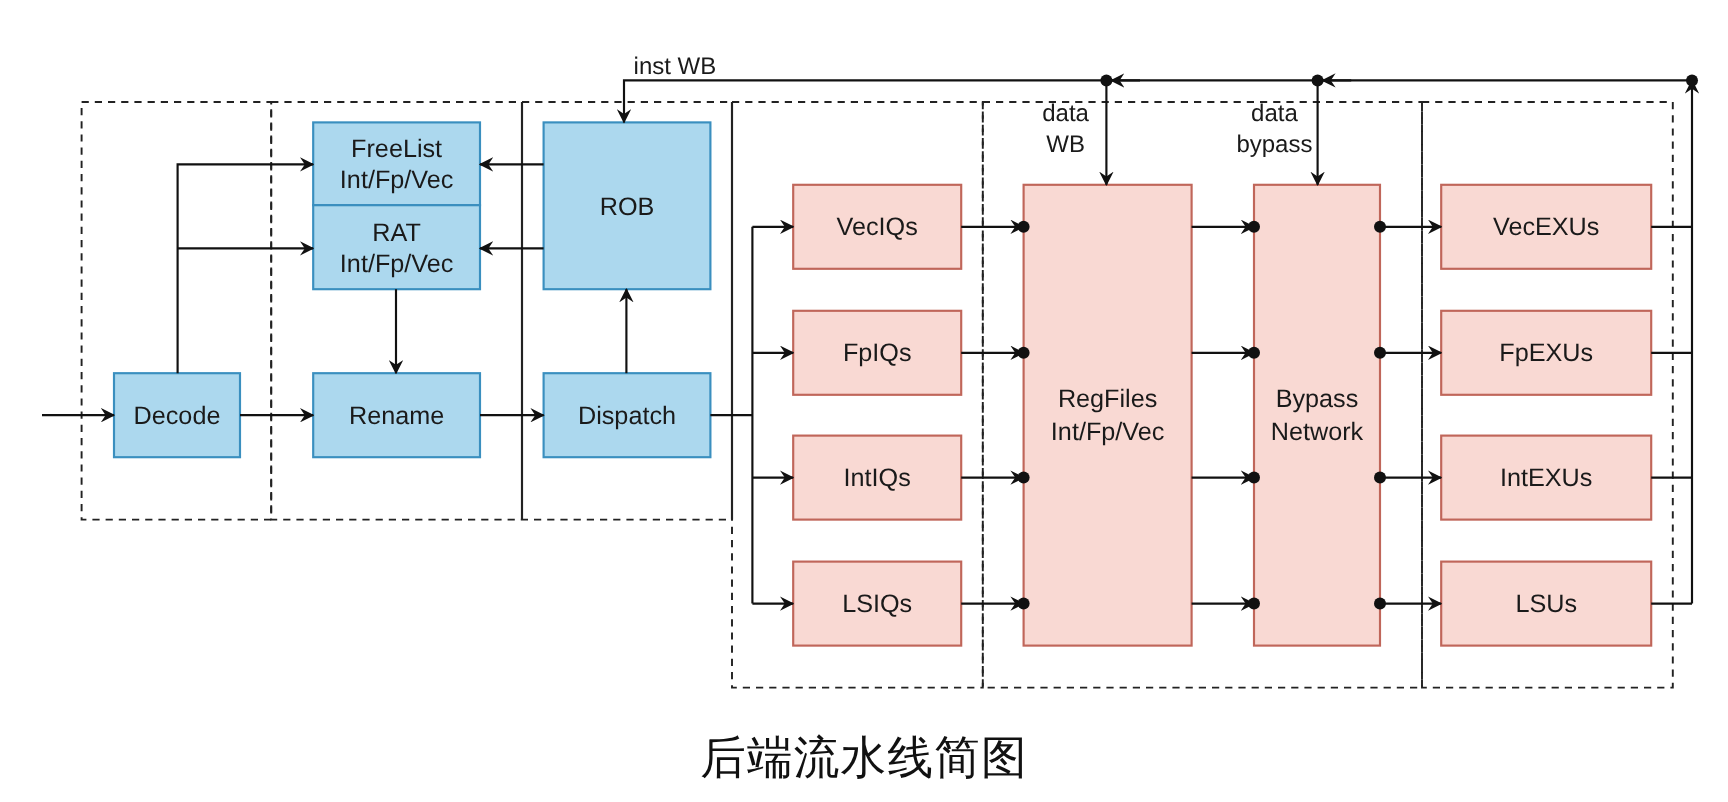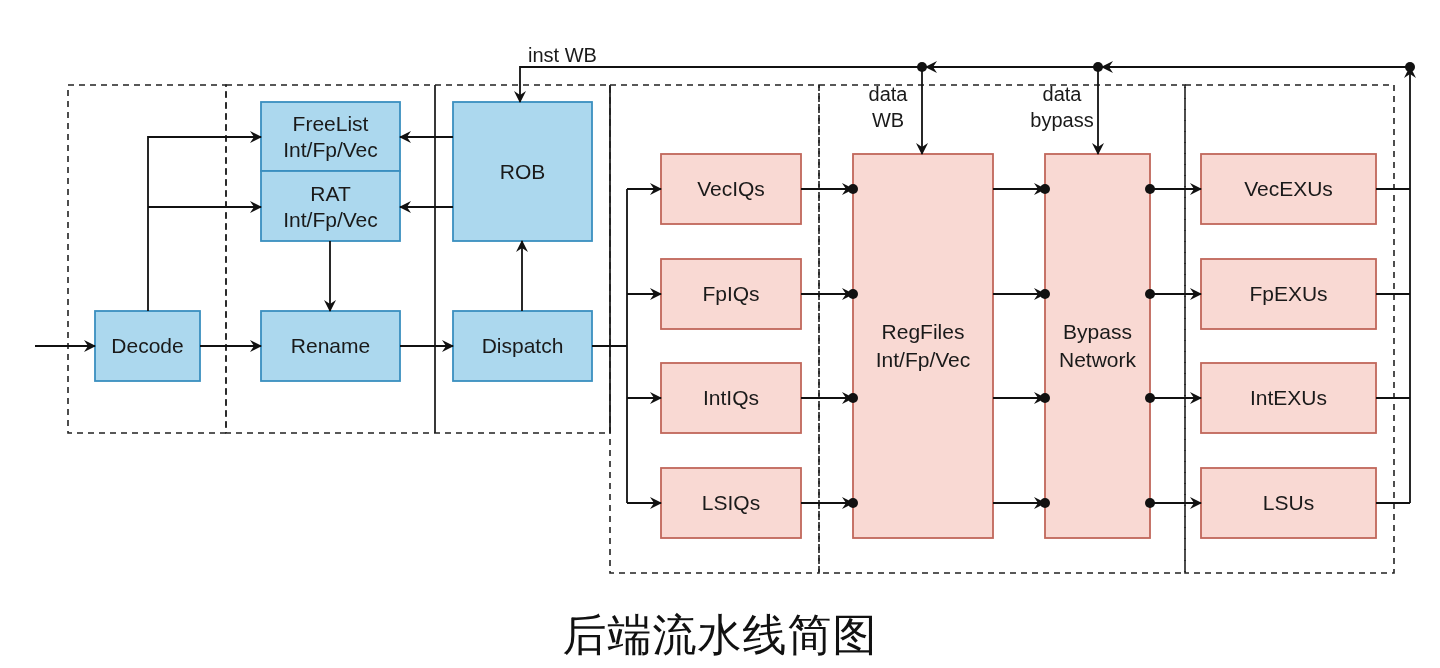--- a/index.html
+++ b/index.html
@@ -3,21 +3,21 @@
   <meta charset="utf-8">
   <style>
     html, body { margin: 0; padding: 0; background: #ffffff; }
     body { width: 1440px; height: 668px; position: relative; overflow: hidden; }
     #stage { position: absolute; left: 0; top: 0; width: 1440px; height: 668px; }
     svg text { font-family: "Liberation Sans", "DejaVu Sans", sans-serif; fill: #1a1a1a; }
     .box-label { font-size: 21px; }
     .edge-label { font-size: 20px; }
     .caption {
       position: absolute; left: 0; top: 606px; width: 1440px; text-align: center;
-      font-family: "DejaVu Sans", sans-serif; font-size: 44px; color: #111; letter-spacing: 1px;
+      font-family: "DejaVu Sans", sans-serif; font-size: 38px; color: #111; letter-spacing: 1px;
     }
   </style>
 </head>
 <body>
 
 <svg id="stage" width="1440" height="668" viewBox="0 0 1440 668" xmlns="http://www.w3.org/2000/svg">
   <defs>
     <marker id="arr" viewBox="0 0 12 12" refX="11" refY="6" markerWidth="12" markerHeight="12" orient="auto" markerUnits="userSpaceOnUse">
       <path d="M0,0 L12,6 L0,12 L4,6 Z" fill="#111"></path>
     </marker>

